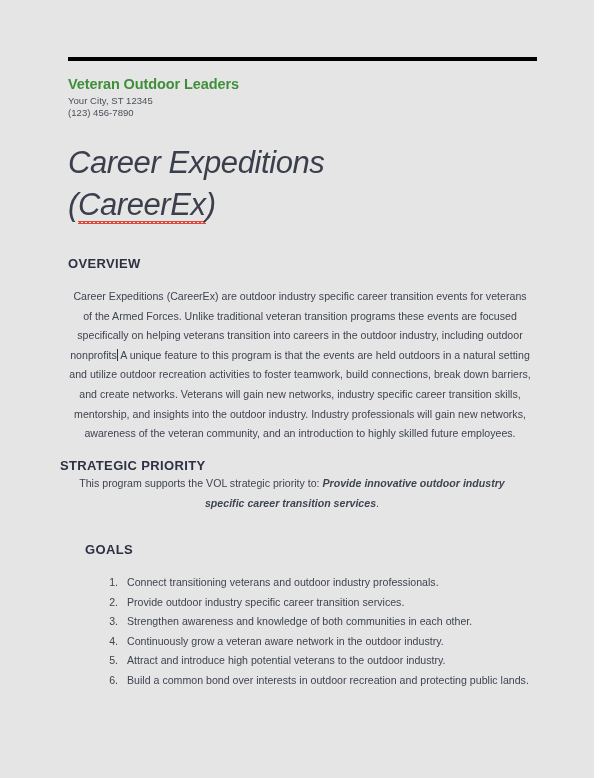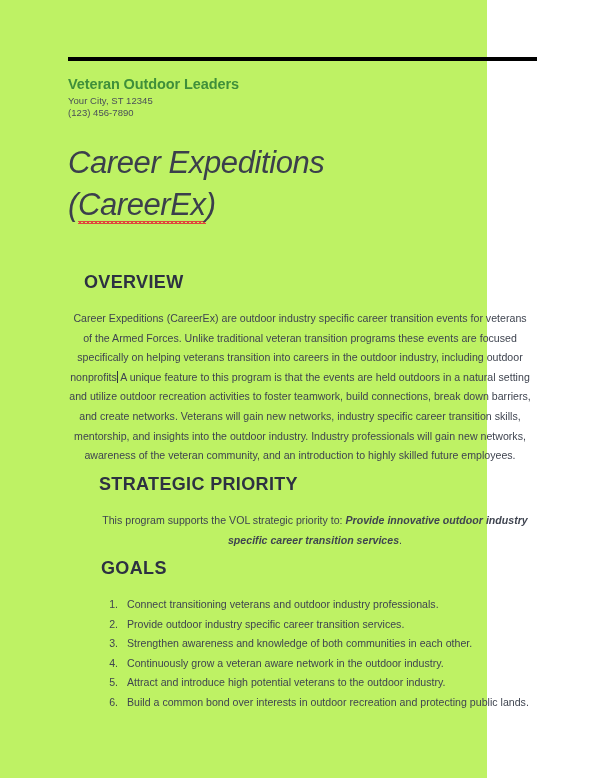--- a/index.html
+++ b/index.html
@@ -10,23 +10,23 @@
   body {
     width: 603px;
     height: 778px;
     overflow: hidden;
     font-family: "Liberation Sans", sans-serif;
     -webkit-font-smoothing: antialiased;
   }
 
   .page {
     position: relative;
-    width: 487px;
+    width: 594px;
     height: 778px;
-    background: #bef264;
+    background: #e5e5e5;
     box-sizing: border-box;
   }
 
   
   .top-rule {
     position: absolute;
     left: 68px;
     top: 57px;
     width: 469px;
     height: 4px;
@@ -86,24 +86,24 @@
         -45deg, transparent 42%, #e0483c 42%, #e0483c 58%, transparent 58%);
     background-size: 3px 2px;
     background-repeat: repeat-x;
     background-position: 0 100%;
     padding-bottom: 1px;
   }
 
   
   .section-heading {
     color: #2d3142;
-    font-size: 18px;
+    font-size: 13px;
     font-weight: bold;
     letter-spacing: 0.35px;
-    margin: 16px;
+    margin: 0;
   }
 
   
   .body-text {
     color: #3f4450;
     font-size: 10.6px;
     line-height: 19.6px;
     letter-spacing: 0.01px;
     margin: 0;
     text-align: center;
@@ -120,21 +120,21 @@
     height: 12px;
     background: #2d3142;
     vertical-align: -2px;
     margin: 0 0px;
   }
 
   
   .sec-overview      { position: absolute; left: 68px; top: 256px; width: 464px; }
   .sec-overview p    { margin-top: 16px; }
 
-  .sec-strategic     { position: absolute; left: 83px; top: 458px; width: 464px; }
+  .sec-strategic     { position: absolute; left: 60px; top: 458px; width: 464px; }
   .sec-strategic p   { margin-top: 1px; }
 
   .sec-goals         { position: absolute; left: 85px; top: 542px; width: 470px; }
 
   
   ol.goals {
     list-style: none;
     margin: 16px 0 0 0;
     padding: 0;
   }

